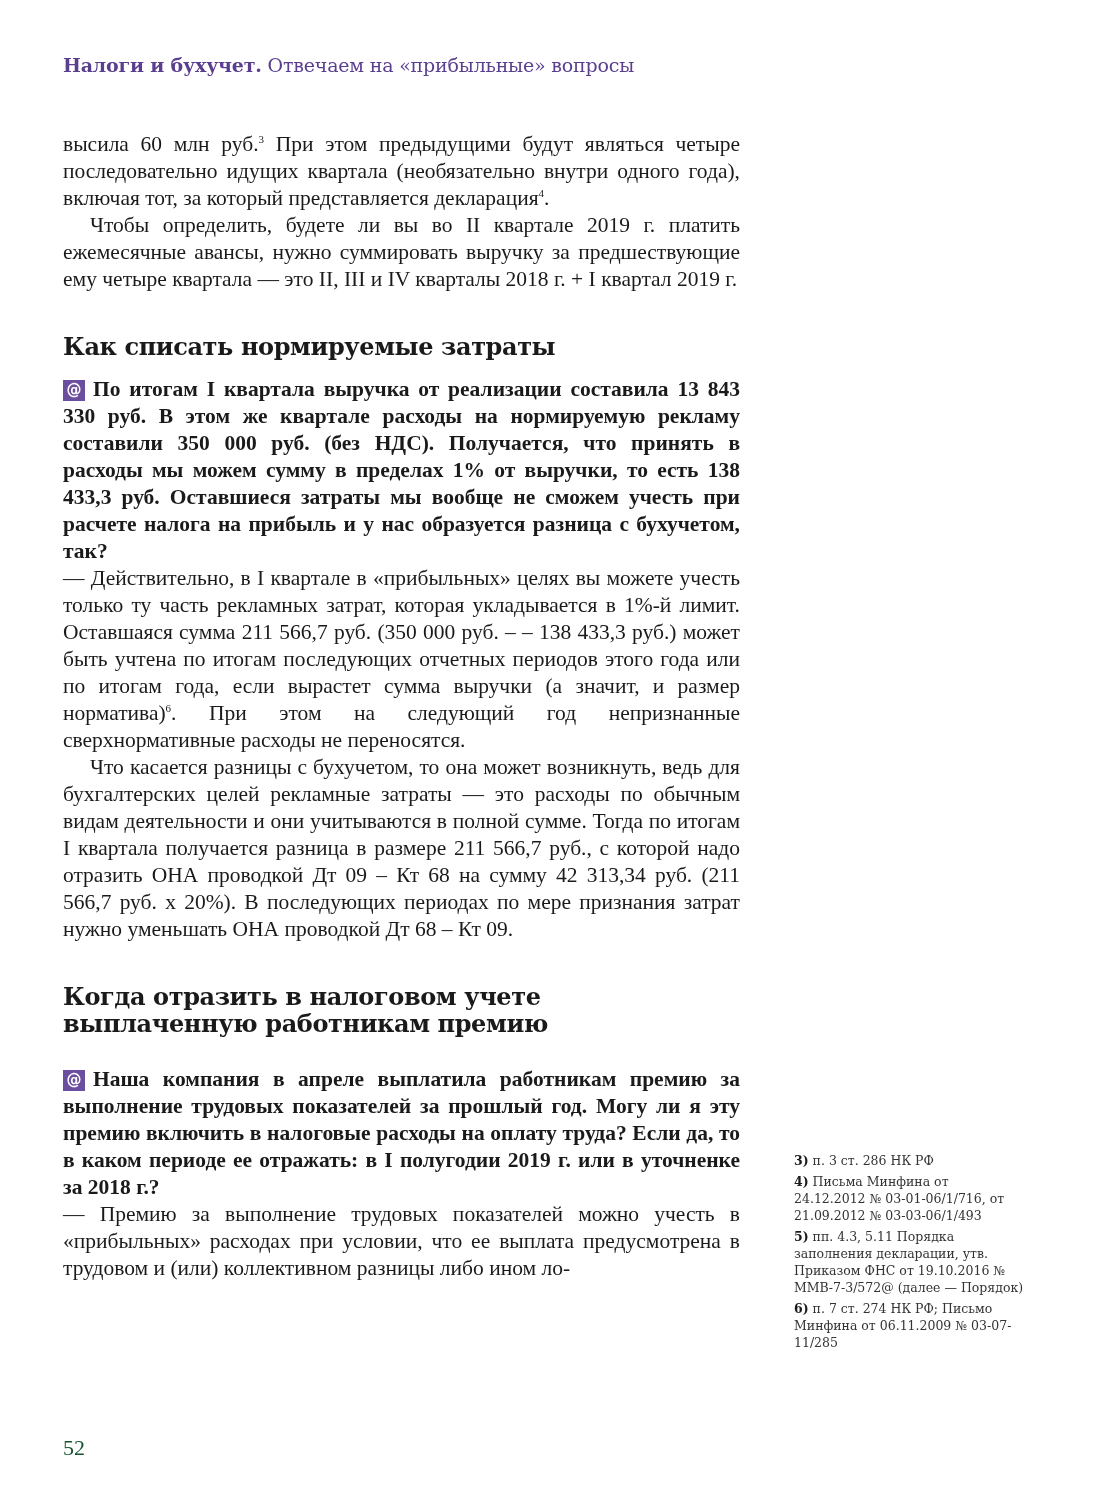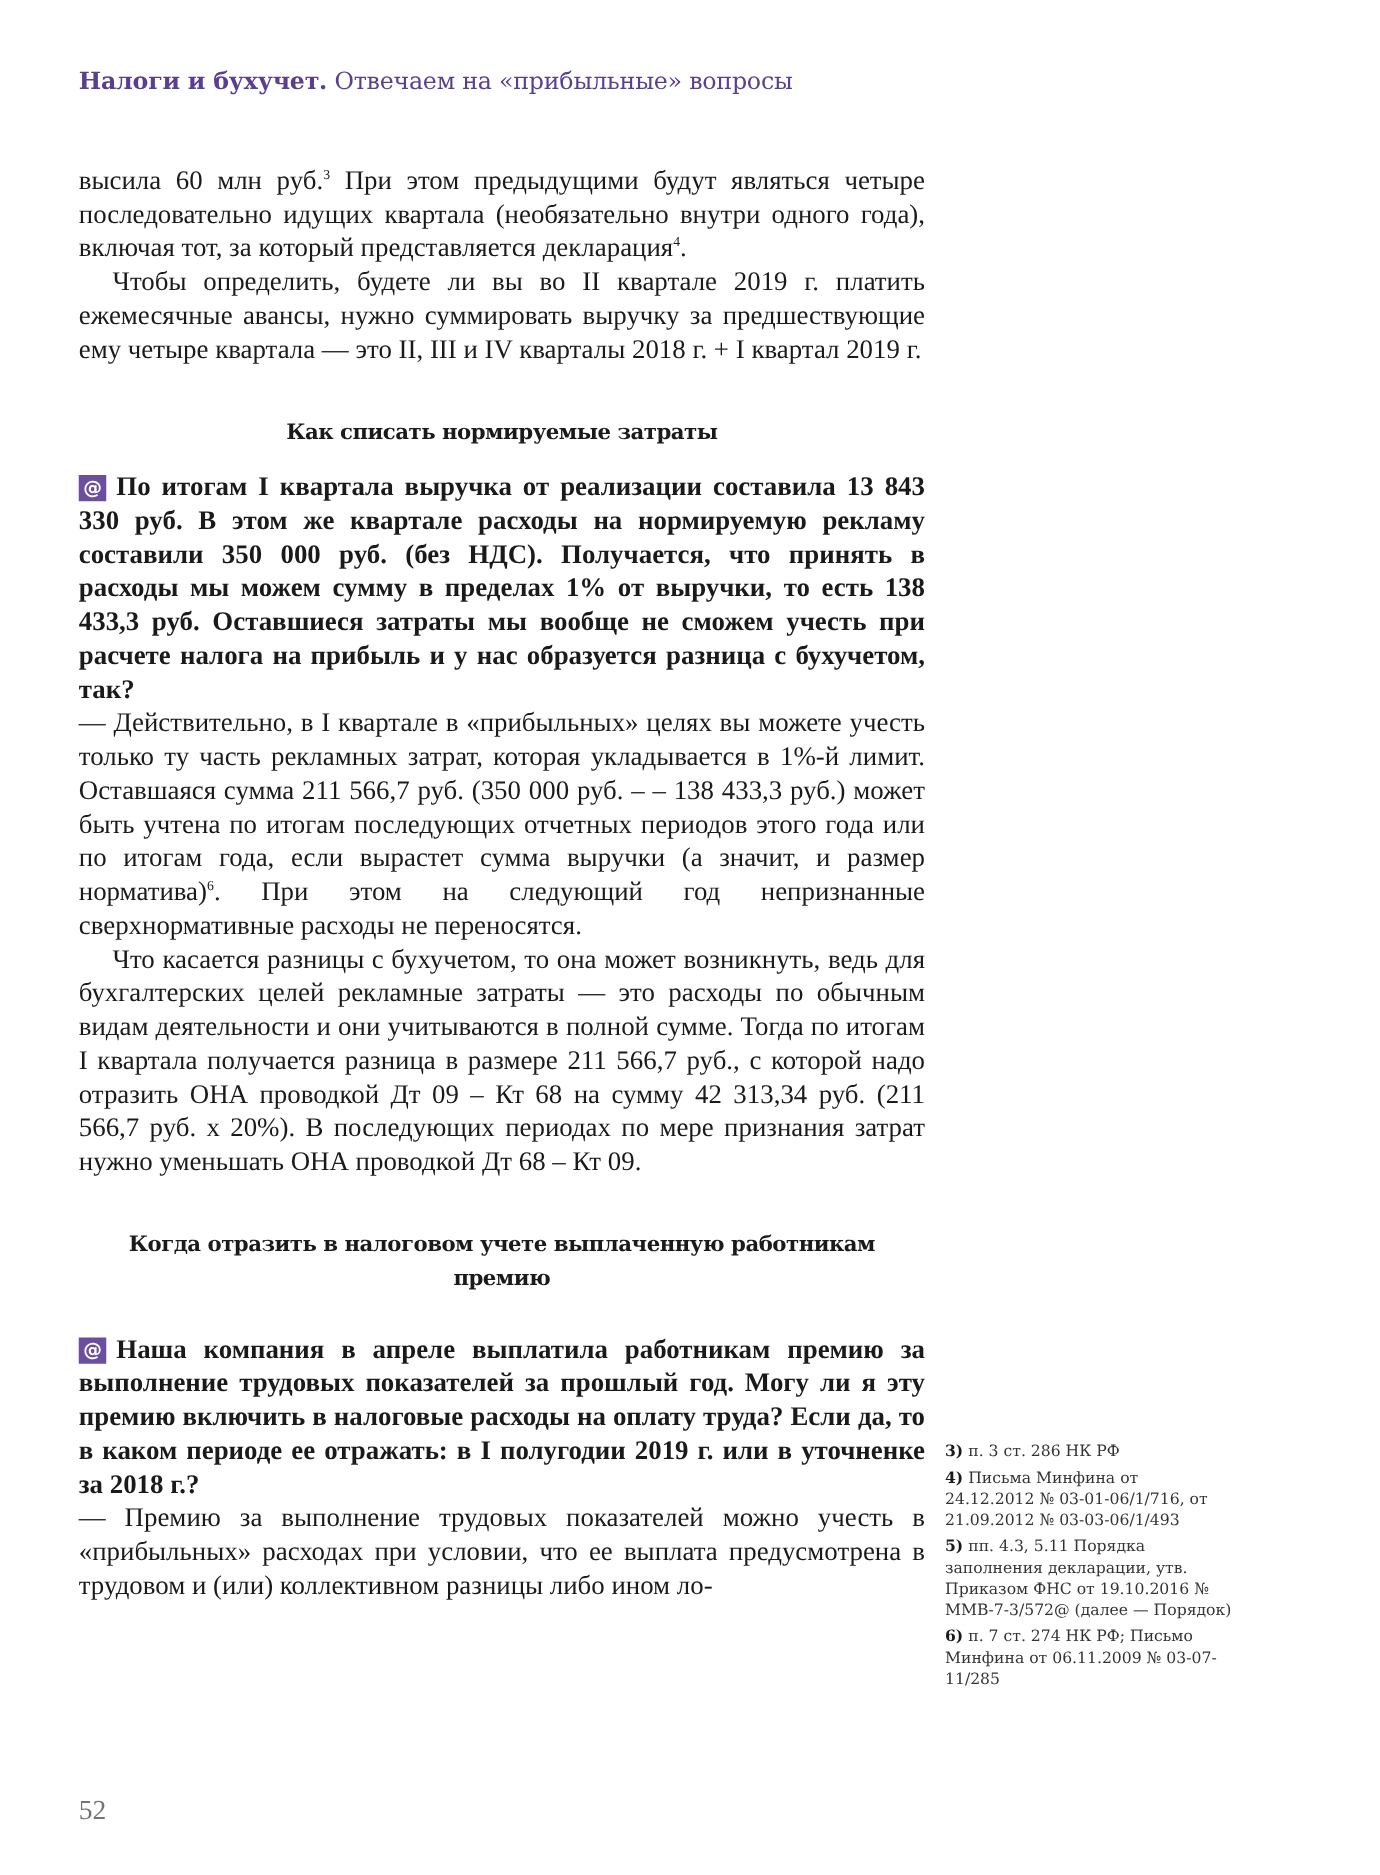--- a/index.html
+++ b/index.html
@@ -13,40 +13,40 @@
     .running-head .rh-bold { font-weight: bold; }
     .main {
       position: absolute; left: 63px; top: 131px; width: 677px;
       font-family: "Liberation Serif", serif; font-size: 21.5px; line-height: 27px;
       text-align: justify; color: #1a1a1a;
     }
     .main p { margin: 0; }
     .indent { text-indent: 27px; }
     sup { font-size: 11px; line-height: 0; vertical-align: super; }
     h2 {
-      font-family: "DejaVu Serif", serif; font-weight: bold; font-size: 17px;
-      line-height: 27px; margin: 0; letter-spacing: -0.4px; text-align: center;
+      font-family: "DejaVu Serif", serif; font-weight: bold; font-size: 24px;
+      line-height: 27px; margin: 0; letter-spacing: -0.4px; text-align: left;
     }
     .h2-first { margin-top: 40px; margin-bottom: 16px; }
     .h2-second { margin-top: 40px; margin-bottom: 29px; }
     .question { font-weight: bold; }
     .at-icon {
       display: inline-block; width: 22px; height: 21px; background: #6b4e9e; color: #ffffff;
       font-family: "DejaVu Sans", sans-serif; font-weight: bold; font-size: 15px;
       line-height: 21px; text-align: center; vertical-align: 1px; margin-right: 8px;
     }
     .sidenotes {
-      position: absolute; left: 756px; top: 1152px; width: 230px;
+      position: absolute; left: 794px; top: 1152px; width: 230px;
       font-family: "DejaVu Serif", serif; font-size: 12.5px; line-height: 17px; color: #333333;
     }
     .sidenote { margin-bottom: 4px; }
     .sidenote .num { font-weight: bold; color: #1a1a1a; }
     .page-number {
       position: absolute; left: 63px; top: 1435px;
-      font-family: "Liberation Serif", serif; font-size: 22px; color: #737373;
+      font-family: "Liberation Serif", serif; font-size: 22px; color: #14532d;
     }
   </style>
 </head>
 <body>
 
 <div class="page">
 
   <div class="running-head">
     <span class="rh-bold">Налоги и бухучет.</span><span> Отвечаем на «прибыльные» вопросы</span>
   </div>

